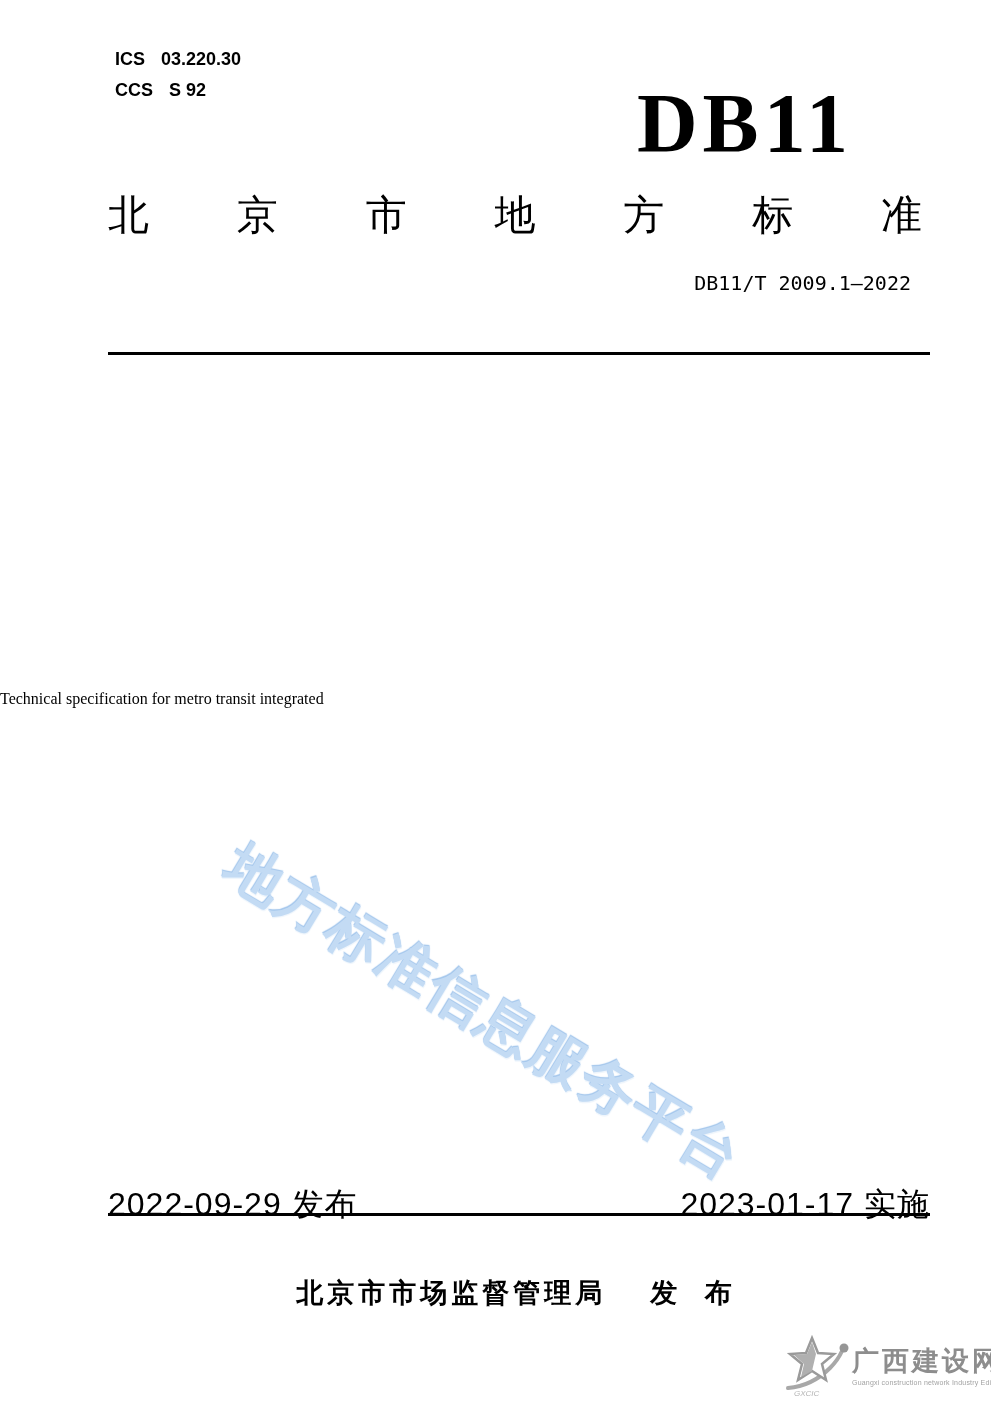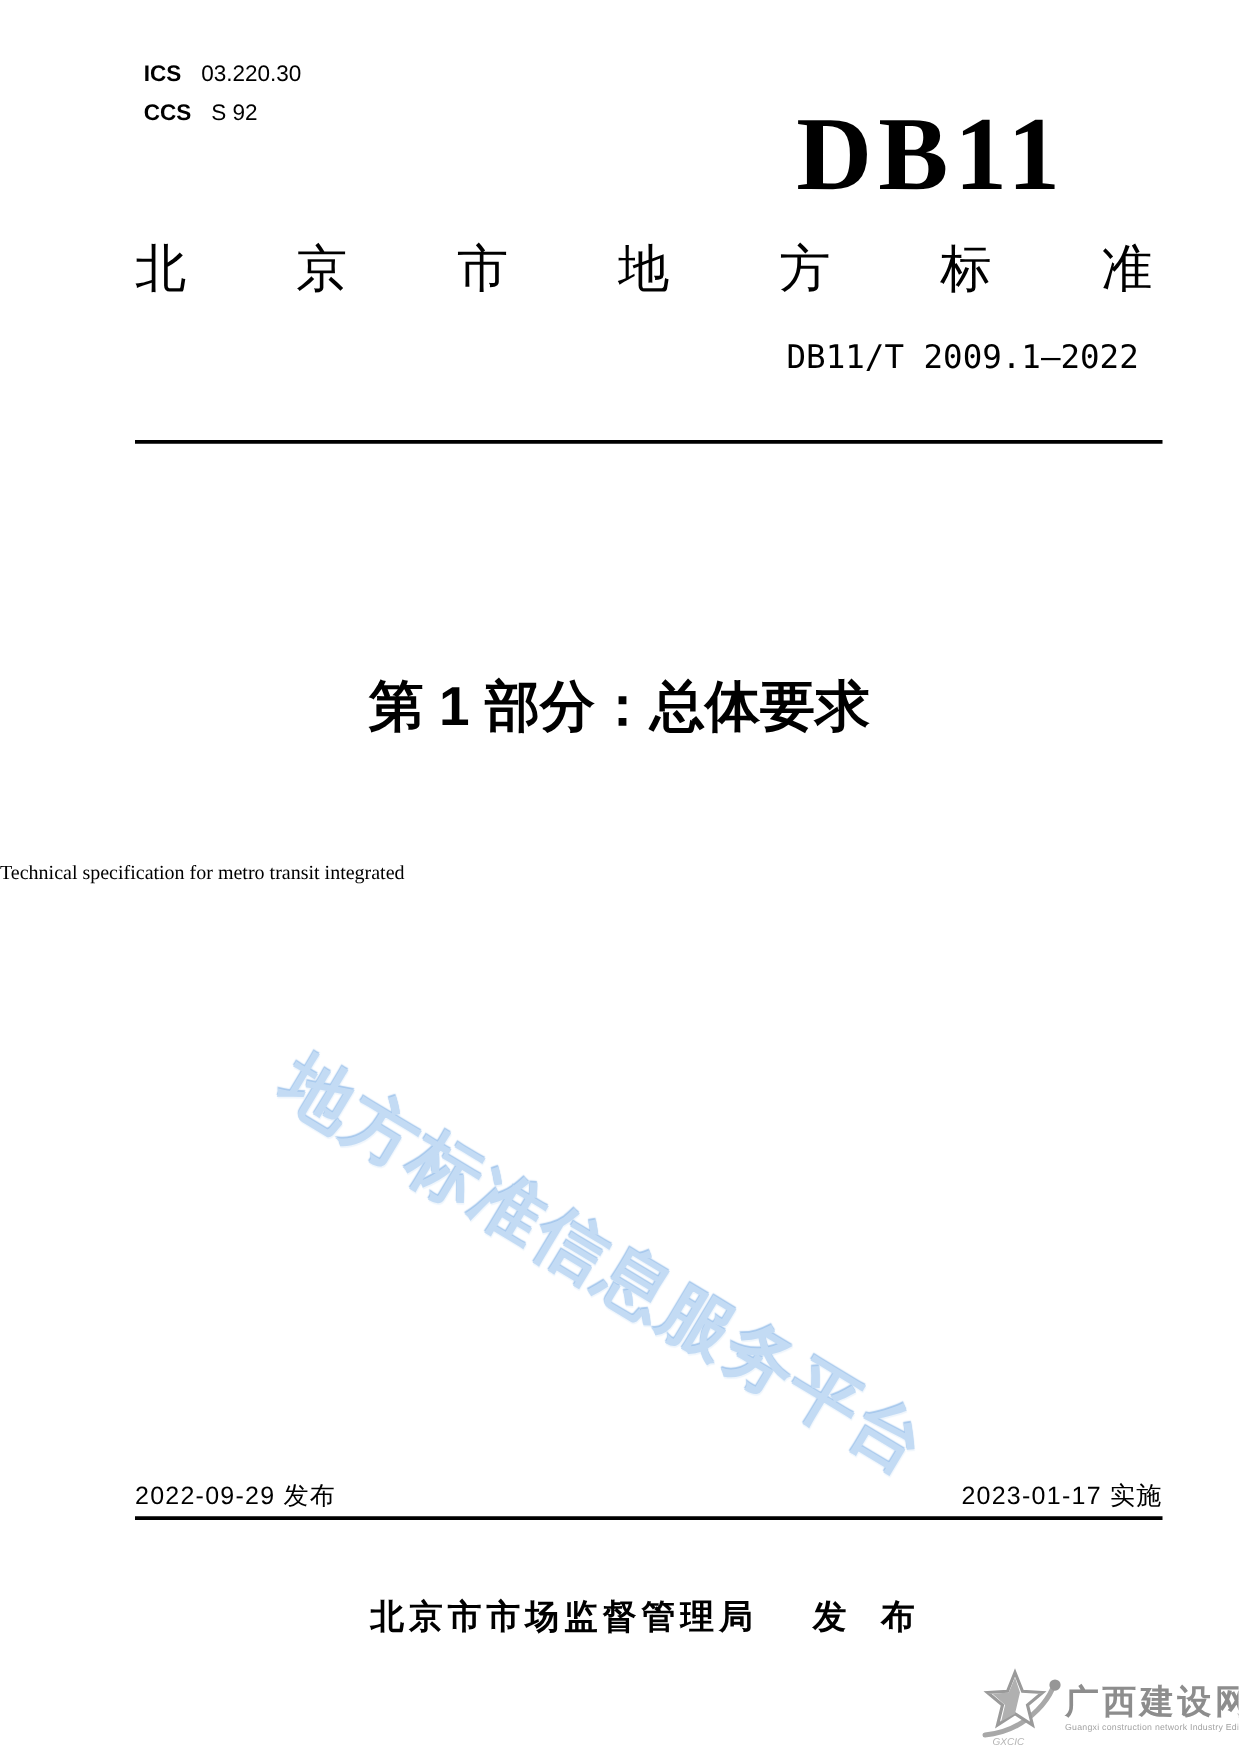--- a/index.html
+++ b/index.html
@@ -7,42 +7,42 @@
     position:relative;
     width:991px;height:1403px;
     background:#ffffff;
     overflow:hidden;
     font-family:"Liberation Sans",sans-serif;
     color:#000;
   }
 
   
   .ics-block{position:absolute;left:115px;top:44px;font-size:18px;line-height:31px;font-weight:600;}
-  .ics-block .code{margin-left:16px;font-weight:400;}
+  .ics-block .code{margin-left:16px;font-weight:700;}
 
   
   .db11{
     position:absolute;top:82px;right:138px;
     font-family:"Liberation Serif",serif;
     font-weight:bold;font-size:84px;line-height:1;
     letter-spacing:5px;
   }
 
   
   .org-row{
     position:absolute;left:108px;top:192px;width:814px;
     display:flex;justify-content:space-between;
     font-size:41px;line-height:46px;font-weight:500;
   }
 
   
   .std-no{
     position:absolute;top:271px;right:80px;
     font-family:"DejaVu Sans Mono",monospace;
-    font-size:26px;letter-spacing:0px;
+    font-size:20px;letter-spacing:0px;
   }
 
   .rule{position:absolute;left:108px;width:822px;background:#000;}
   .rule-top{top:352px;height:3px;}
   .rule-bottom{top:1213px;height:3px;}
 
   
   .title-zh{
     position:absolute;top:534px;left:0;width:100%;
     text-align:center;font-size:44px;font-weight:bold;line-height:63px;
@@ -66,21 +66,21 @@
     text-shadow:-1px -1px 1px #a3c6ec, 1px 1px 1px #eef5fc;
     transform:rotate(31deg);
     transform-origin:0 0;
     pointer-events:none;
   }
 
   
   .dates{
     position:absolute;left:108px;top:1183px;width:822px;
     display:flex;justify-content:space-between;
-    font-size:20px;font-weight:500;letter-spacing:1px;
+    font-size:32px;font-weight:500;letter-spacing:1px;
   }
 
   
   .publisher{
     position:absolute;left:108px;top:1275px;width:822px;
     text-align:center;font-size:27px;font-weight:bold;letter-spacing:4px;
     white-space:nowrap;
   }
   .publisher .pub-action{margin-left:44px;letter-spacing:10px;}
 
@@ -120,21 +120,20 @@
     <span>方</span>
     <span>标</span>
     <span>准</span>
   </div>
 
   <div class="std-no">DB11/T 2009.1—2022</div>
 
   <div class="rule rule-top"></div>
 
   <div class="title-zh">
-    <div>第 1 部分：总体要求</div>
   </div>
 
   <div class="title-en">
     <div>Technical specification for metro transit integrated</div>
   </div>
 
   <div class="watermark">地方标准信息服务平台</div>
 
   <div class="dates">
     <span>2022-09-29 发布</span>

